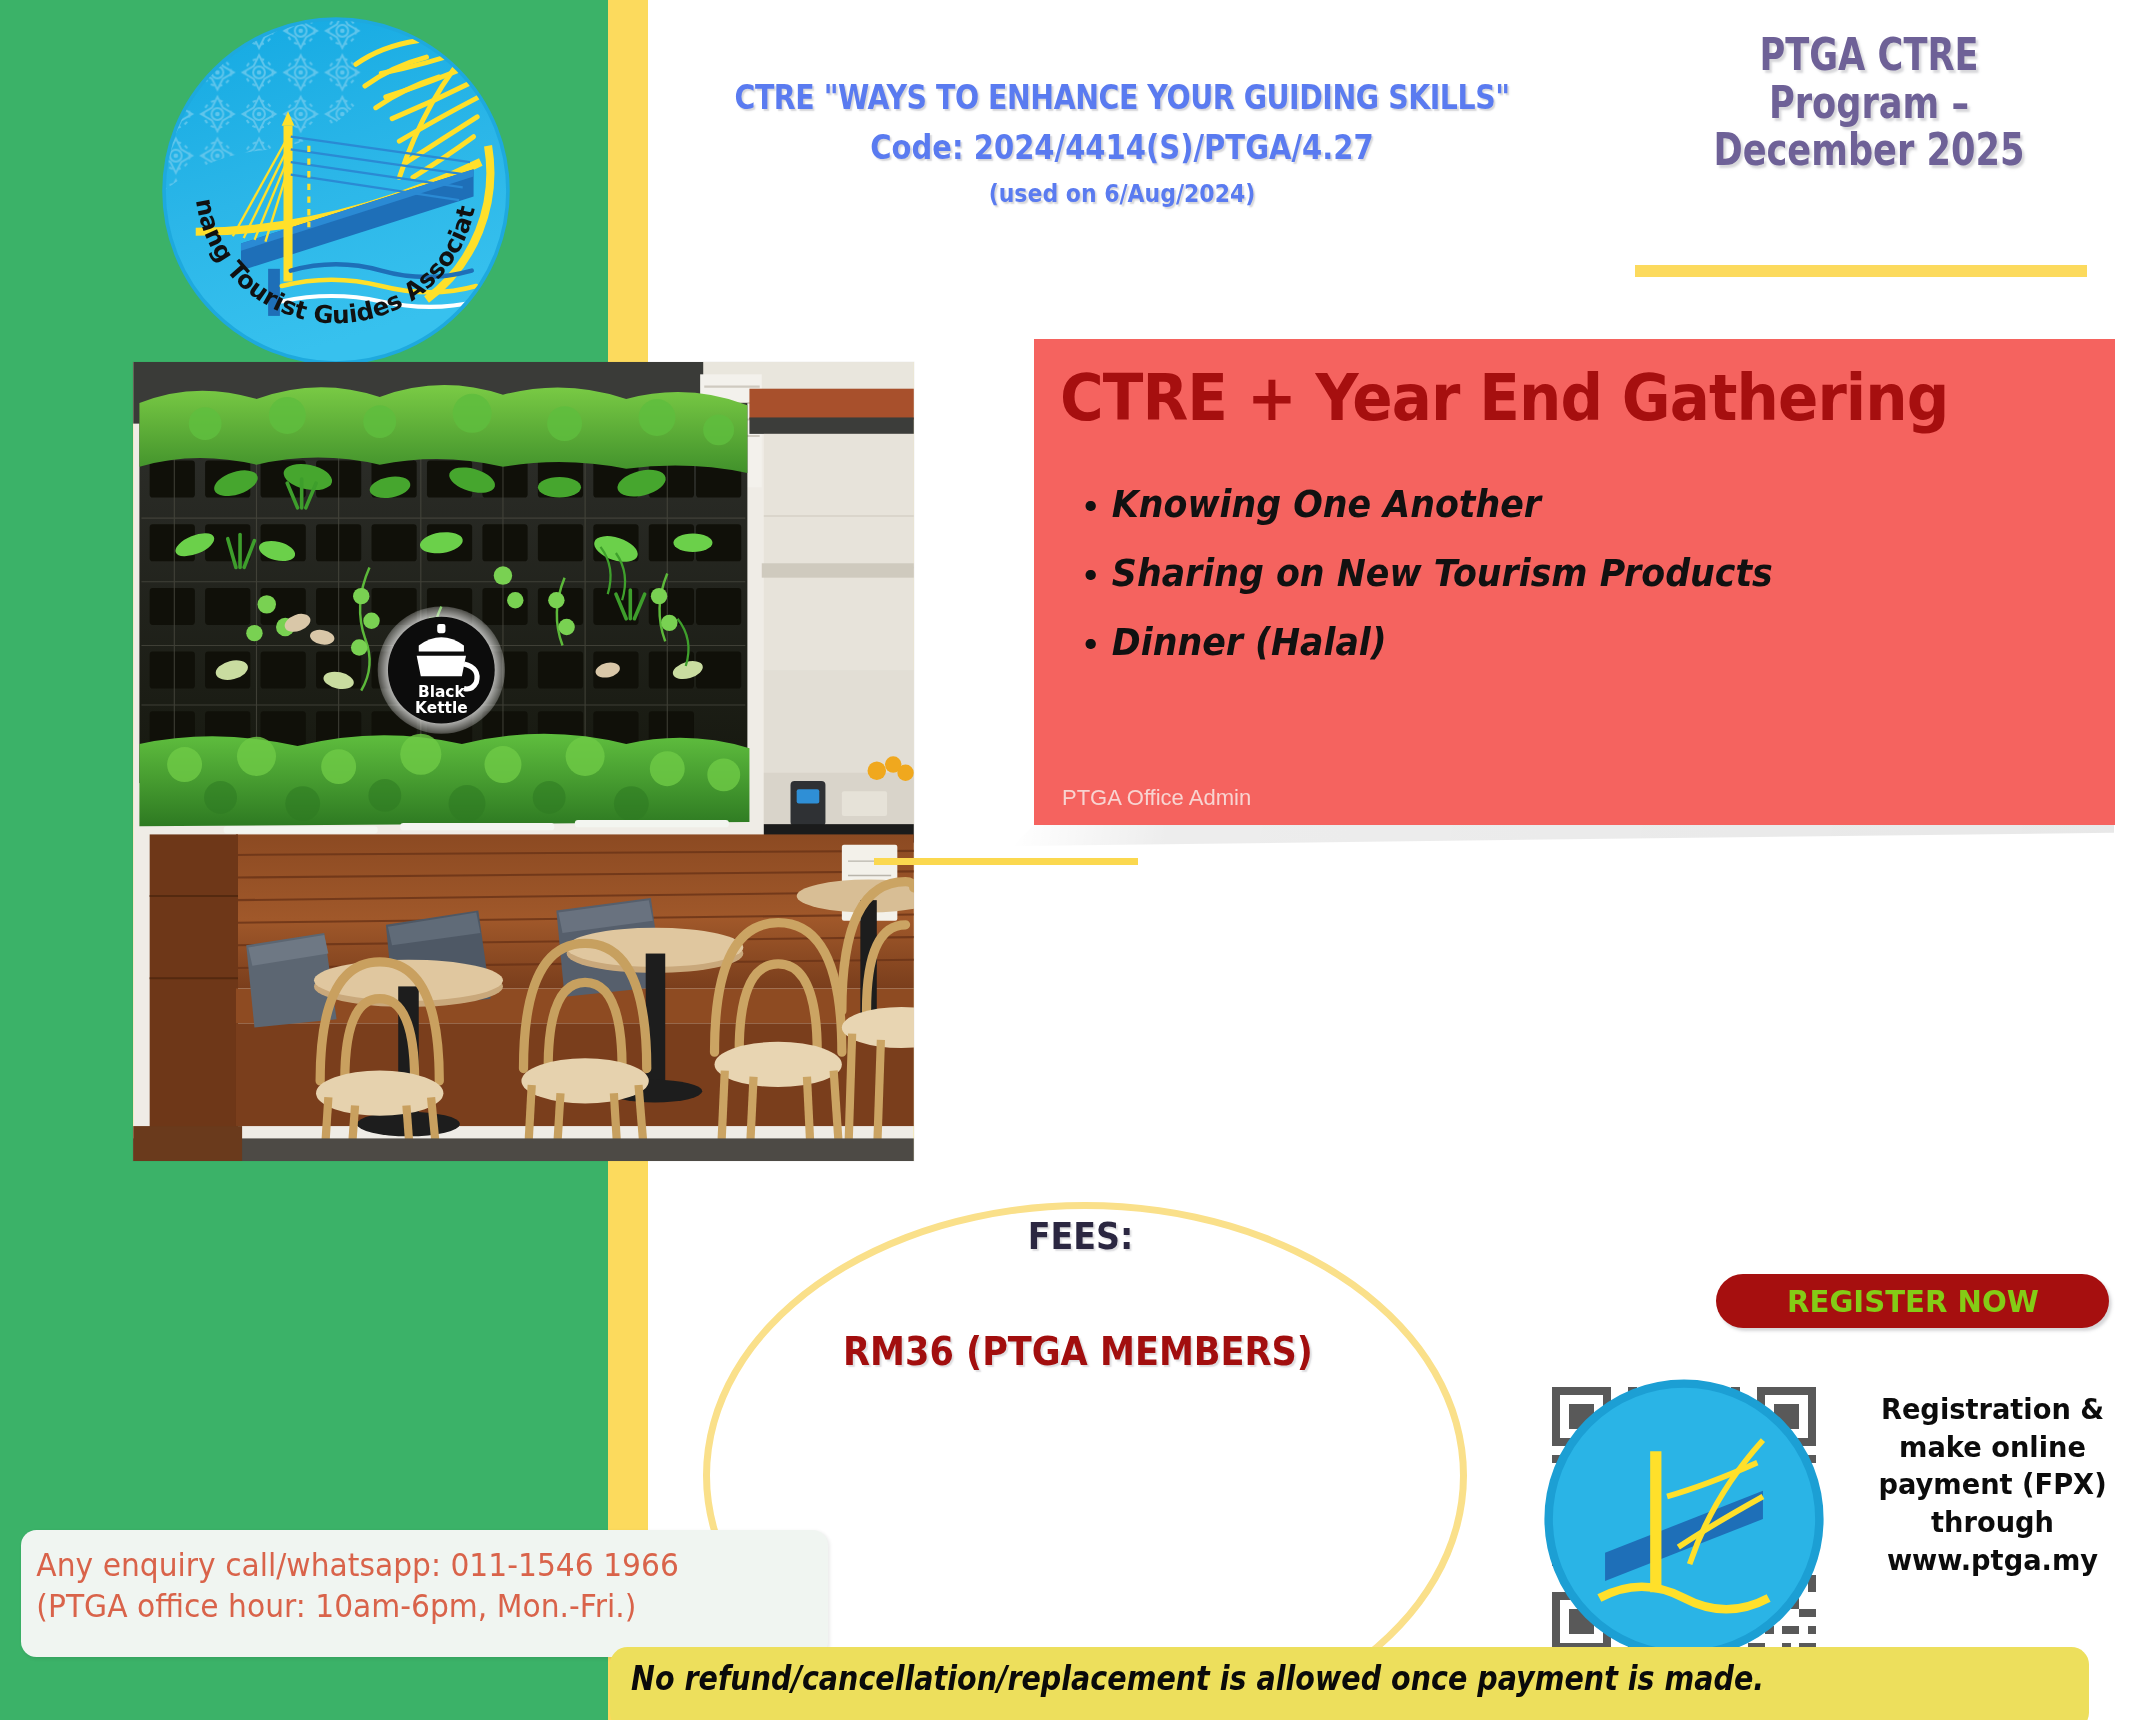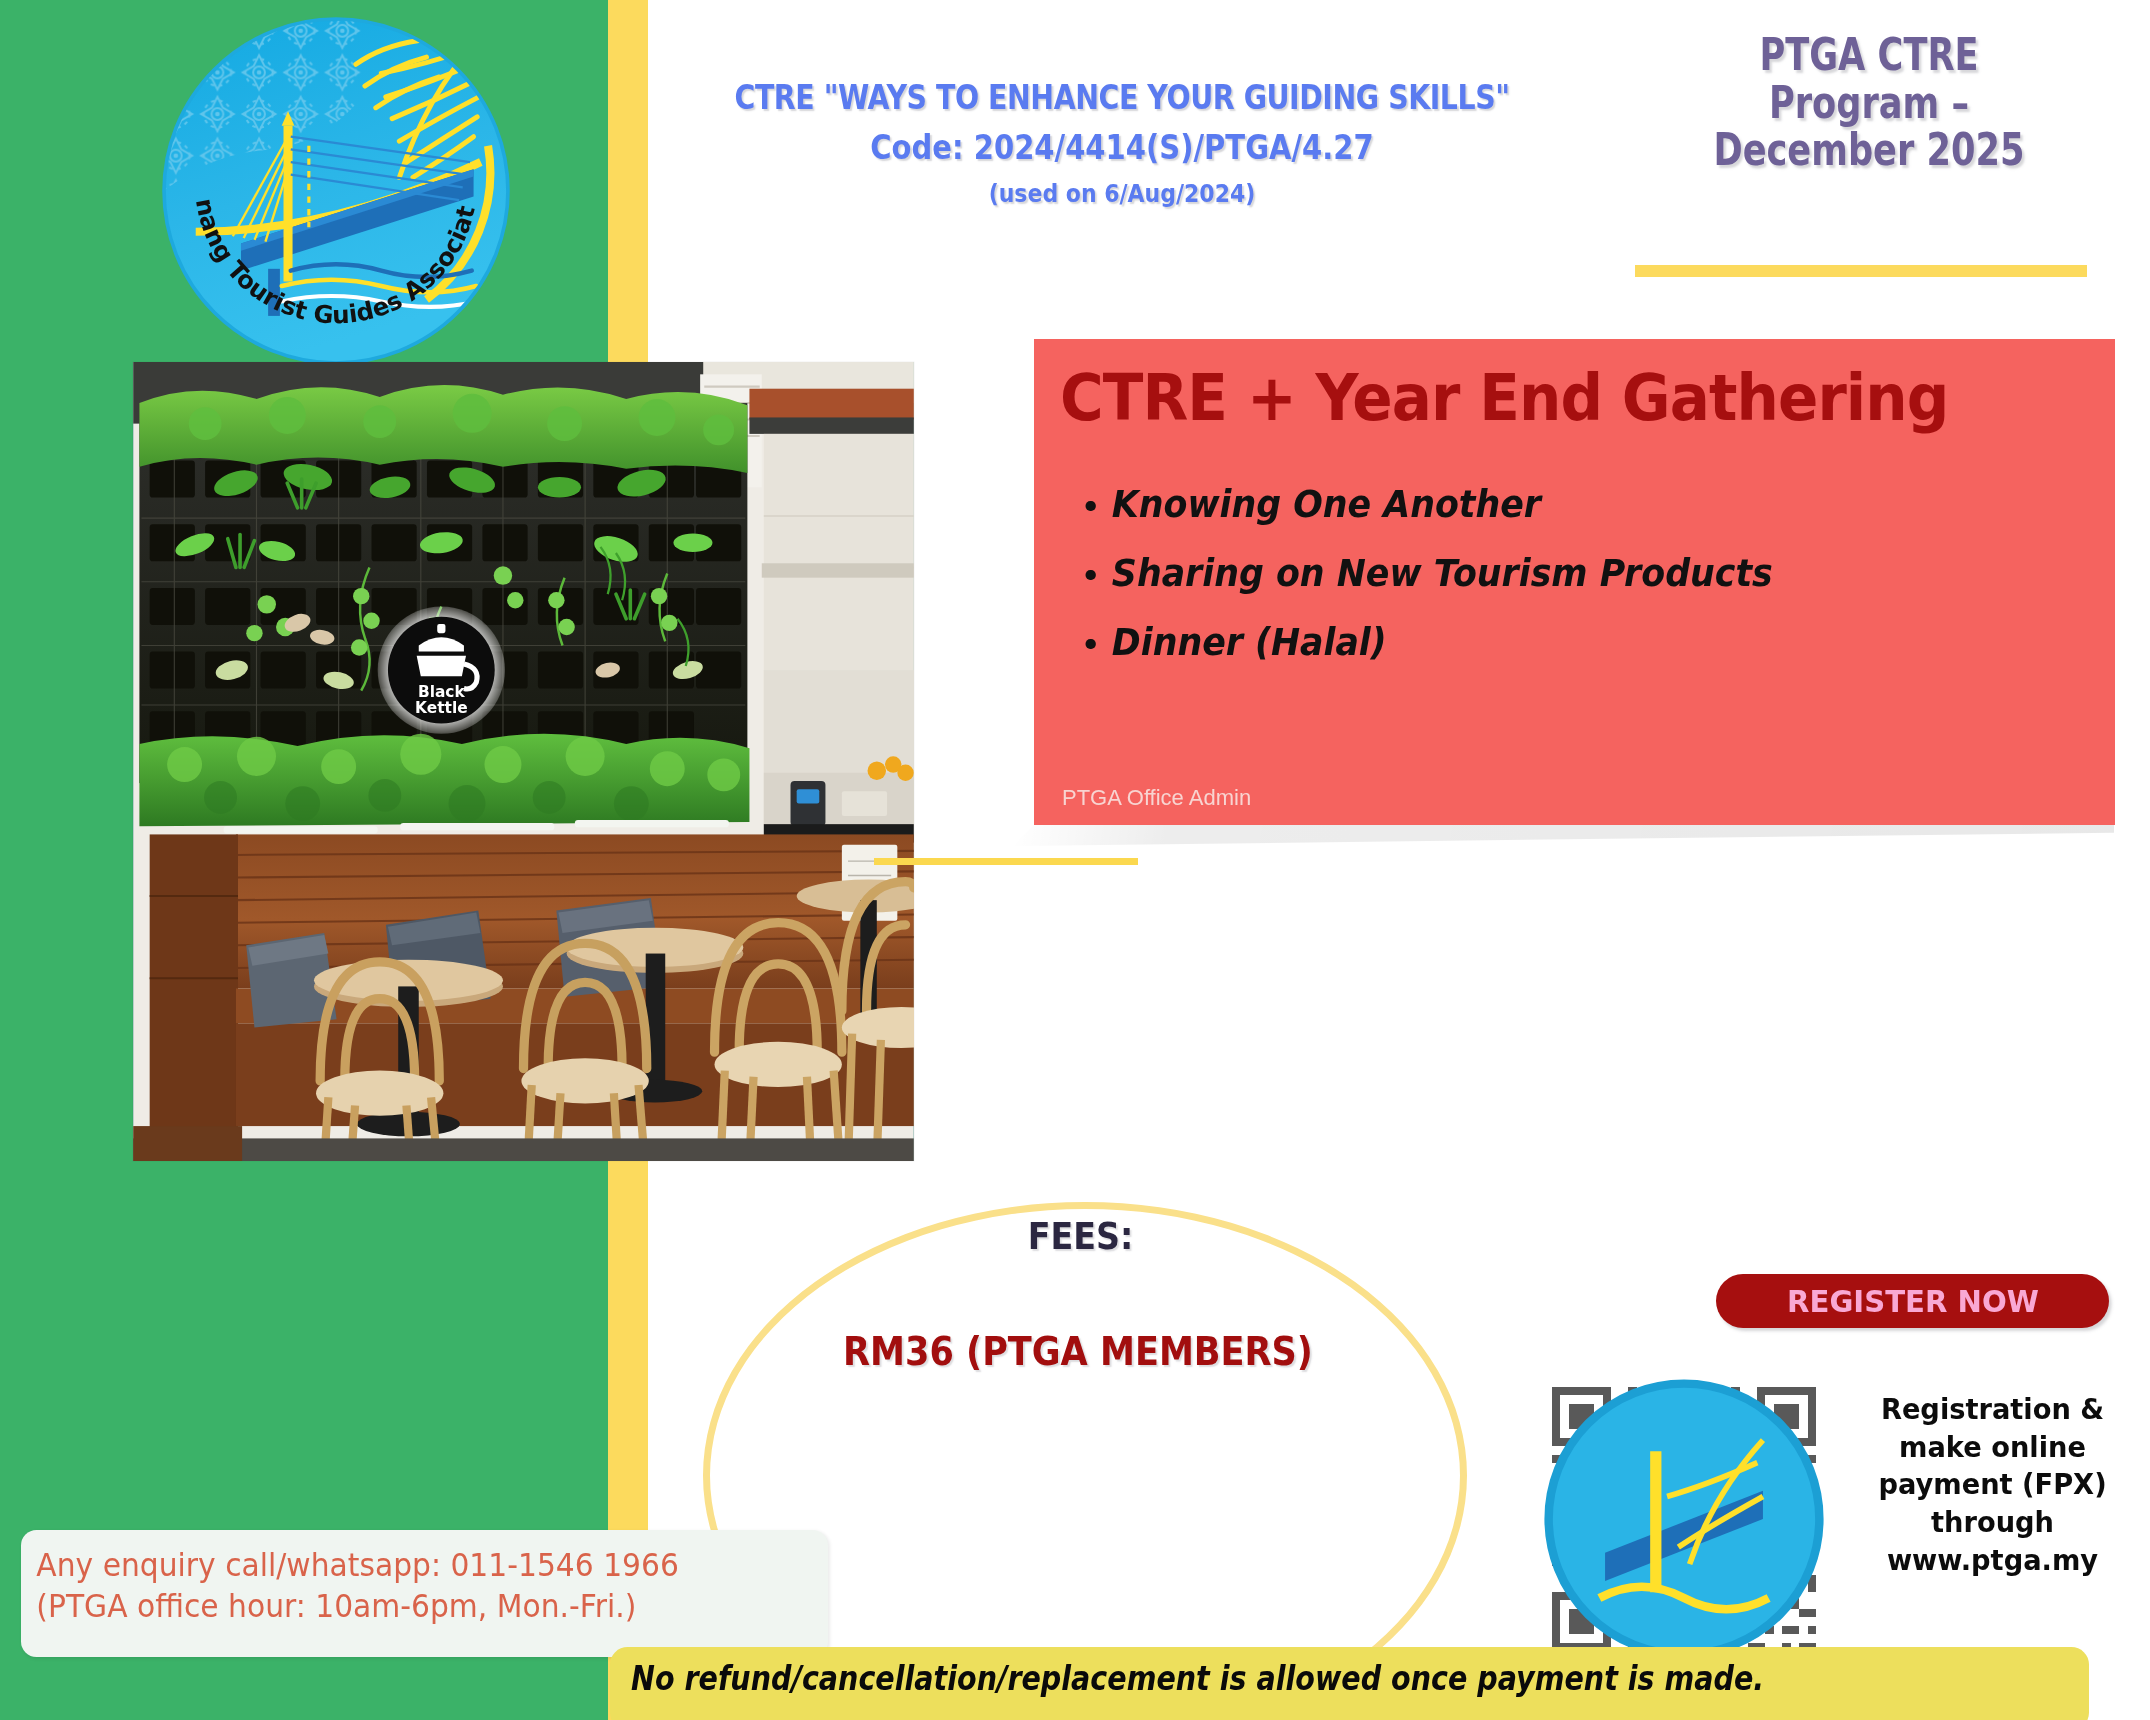--- a/index.html
+++ b/index.html
@@ -54,21 +54,21 @@
     font-weight:bold;font-size:44px;line-height:1.08;
     color:#6E6197;
     transform:scaleX(.80);transform-origin:center;
     text-shadow:3.1px 3.1px 2.6px rgba(140,140,150,.35);
     white-space:nowrap;
   }
   .head-rule{position:absolute;left:1635px;top:265px;width:452px;height:12.4px;background:#FCDA5D;}
 
   
   .photo{position:absolute;left:133px;top:362px;width:781px;height:799px;
-         box-shadow:0 0 0 0.5px rgba(0,0,0,.06);overflow:hidden;background:#0f766e;}
+         box-shadow:0 0 0 0.5px rgba(0,0,0,.06);overflow:hidden;background:#fde047;}
   .photo svg{display:block;width:100%;height:100%;}
 
   
   .redbox{position:absolute;left:1034px;top:339px;width:1081px;height:486px;
           background:#F5635F;}
   .redbox-shadow{position:absolute;left:1013px;top:824px;width:1101px;height:22px;
           background:linear-gradient(100deg, rgba(0,0,0,0) 0%, rgba(0,0,0,.07) 14%, rgba(0,0,0,.09) 100%);
           clip-path:polygon(2% 0%, 100% 0%, 100% 40%, 0% 100%);}
   .redbox h1{
     margin:0;padding:22px 0 0 28px;
@@ -125,21 +125,21 @@
     transform:scaleX(.90);transform-origin:center;
     text-shadow:2.1px 2.1px 1.6px rgba(130,130,140,.28);
     white-space:nowrap;
   }
 
   
   .register-btn{
     position:absolute;left:1716px;top:1274px;width:393px;height:54px;
     background:#A60F0F;border-radius:28px;
     display:flex;align-items:center;justify-content:center;
-    font-family:"DejaVu Sans", sans-serif;font-weight:bold;font-size:31px;color:#f9a8d4;
+    font-family:"DejaVu Sans", sans-serif;font-weight:bold;font-size:31px;color:#84cc16;
     letter-spacing:0px;
     box-shadow:2.6px 3.1px 3.1px rgba(120,120,130,.30);
   }
   .register-btn span{transform:scaleX(.94);display:inline-block;}
 
   
   .qr{position:absolute;left:1543px;top:1378px;width:282px;height:282px;}
   .qr svg{display:block;width:100%;height:100%;}
   .qr-logo{
     position:absolute;left:50%;top:50%;width:48px;height:48px;

